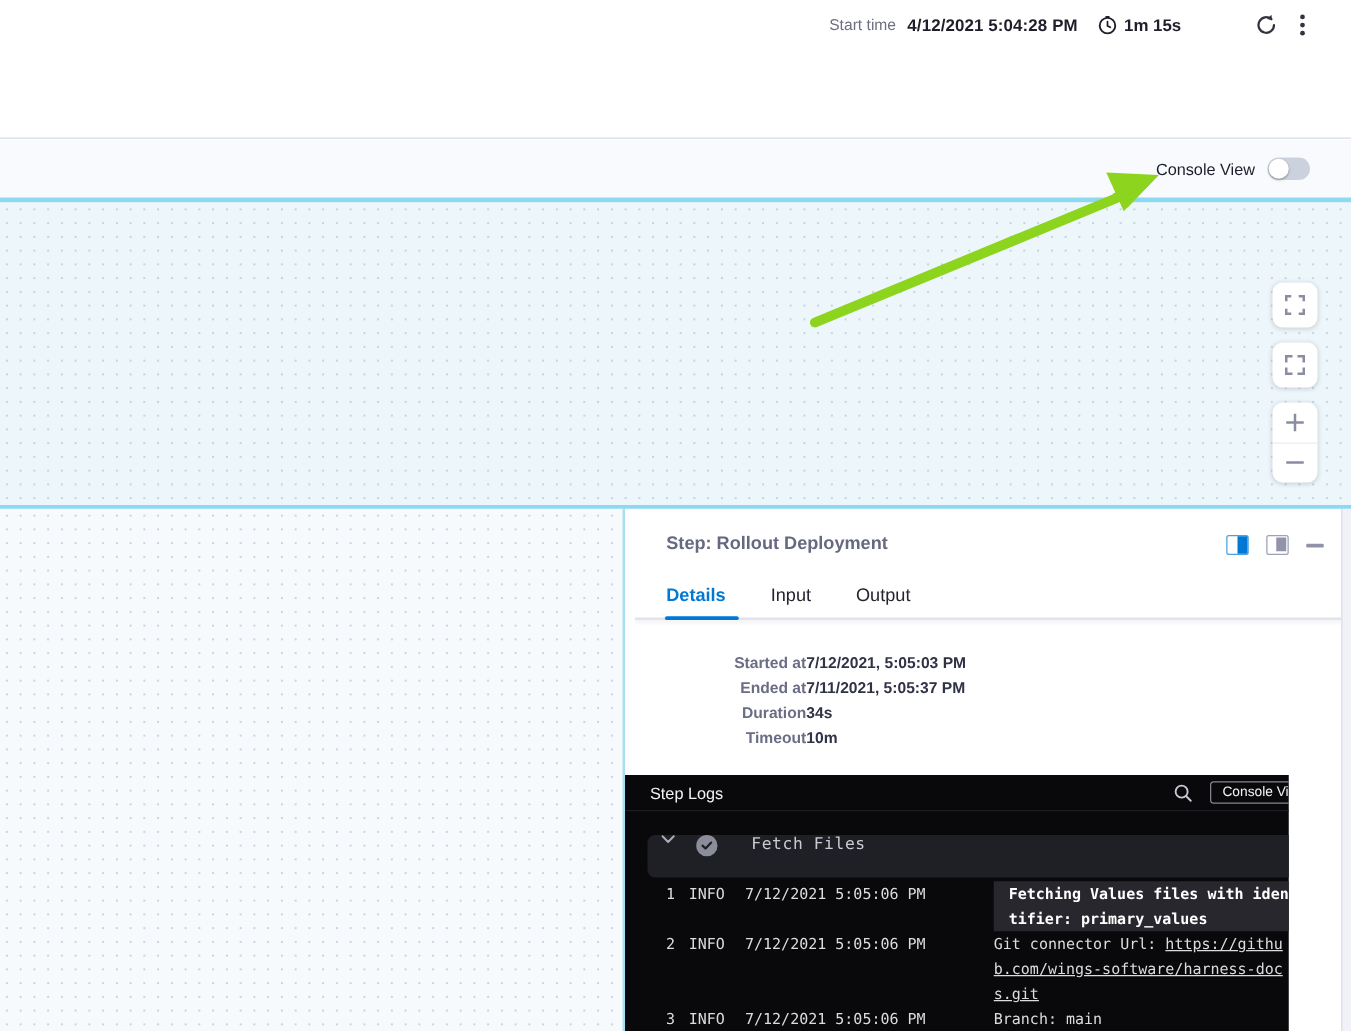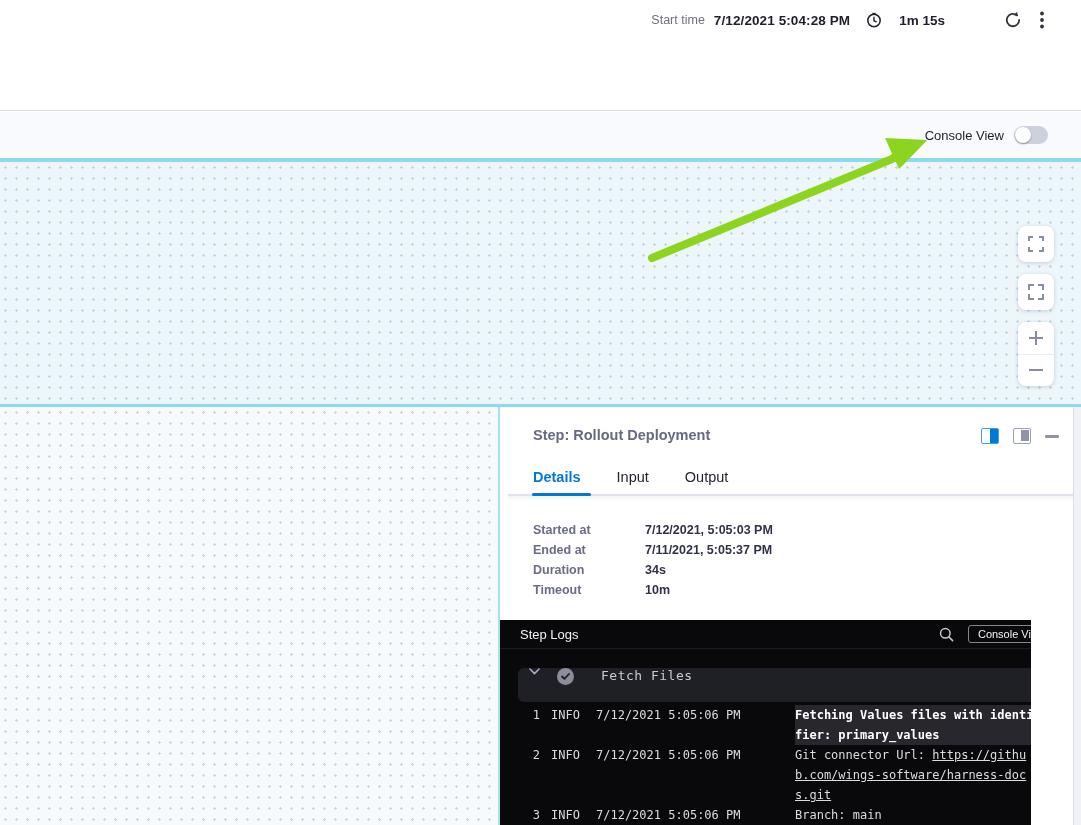--- a/index.html
+++ b/index.html
@@ -5,21 +5,21 @@
   * { margin:0; padding:0; box-sizing:border-box; }
   html,body { width:1081px; height:825px; }
   body { font-family:"Liberation Sans", sans-serif; position:relative; overflow:hidden; background:#fff; }
   .abs { position:absolute; }
 
   
   #topbar { left:0; top:0; width:1081px; height:111px; background:#ffffff; border-bottom:1px solid #d9dbe5; }
   #topbar-right { position:absolute; top:10px; right:36px; display:flex; align-items:center; }
   .start-time-label { font-size:12.5px; color:#6e7081; margin-right:9px; }
   .start-time-value { font-size:13.5px; font-weight:700; color:#1e1f2b; letter-spacing:.1px; }
-  .clock-wrap { display:flex; align-items:flex-end; margin-left:16px;gap:12px; }
+  .clock-wrap { display:flex; align-items:flex-end; margin-left:16px; }
   .duration-value { font-size:13.5px; font-weight:700; color:#1e1f2b; margin-left:5px; }
   .icon-btn { background:none; border:none; cursor:pointer; display:flex; align-items:center; justify-content:center; padding:0; }
   #refresh-btn { margin-left:58px; }
   #kebab-btn { margin-left:16px; }
 
   
   #strip { left:0; top:112px; width:1081px; height:46px; background:#f8fafd; }
   #strip-right { position:absolute; top:14px; right:33px; display:flex; align-items:center; }
   .console-view-label { font-size:13px; color:#1d1e2a; margin-right:10px; }
   .toggle { width:34px; height:18px; border-radius:9px; background:#ccd2dd; position:relative; cursor:pointer; }
@@ -53,21 +53,21 @@
   .layout-icon-1 { width:18px; height:16px; border:1.5px solid #47a2e3; border-radius:2px; background:#fff; position:relative; cursor:pointer; }
   .layout-icon-1 i { position:absolute; right:0; top:0; width:8px; height:100%; background:#0278d5; display:block; }
   .layout-icon-2 { width:18px; height:16px; border:1.5px solid #9ea0b4; border-radius:2px; background:#fff; position:relative; cursor:pointer; }
   .layout-icon-2 i { position:absolute; right:1px; top:1px; width:8px; height:11px; background:#9193a8; display:block; }
   .minimize-dash { width:14px; height:3px; background:#9093a8; border-radius:1px; cursor:pointer; }
   #tabs { position:absolute; left:25px; top:62px; display:flex; gap:36px; }
   .tab { font-size:14.5px; color:#23242e; cursor:pointer; padding-bottom:12px; }
   .tab.active { color:#0278d5; font-weight:600; }
   #tab-underline { position:absolute; left:24px; top:86px; width:59px; height:3px; background:#0278d5; border-radius:2px; z-index:2; }
   #tabs-divider { position:absolute; left:0; top:87px; width:573px; height:2px; background:#e0e3ed; box-shadow:0 2px 3px rgba(96,97,112,.12); }
-  #details-rows { position:absolute; left:25px; top:113px; }
+  #details-rows { position:absolute; left:25px; top:113px;text-align:right; }
   .detail-row { display:flex; height:20px; align-items:center; }
   .detail-label { width:112px; font-size:12.5px; font-weight:700; color:#6b6d85; }
   .detail-value { font-size:12.5px; font-weight:700; color:#303246; }
 
   
   #logs { left:500px; top:620px; width:531px; height:205px; background:#09090c; overflow:hidden; }
   #logs-header { position:absolute; left:0; top:0; width:573px; height:29px; display:flex; align-items:center; border-bottom:1px solid #1c1c22; }
   #logs-title { font-size:13px; color:#f2f2f4; margin-left:20px; }
   #logs-header-right { position:absolute; right:18px; display:flex; align-items:center; gap:14px; }
   #console-view-btn { background:transparent; border:1px solid #84858f; border-radius:3px; color:#f4f4f6; font-size:11px;
@@ -77,34 +77,34 @@
   #group-chevron { margin-left:11px; }
   #group-check { width:17px; height:17px; border-radius:50%; background:#8b8d9b; margin-left:17px; display:flex; align-items:center; justify-content:center; }
   #group-name { font-family:"DejaVu Sans Mono", monospace; font-size:13px; color:#c9cbd4; margin-left:27px; letter-spacing:.5px; }
   #group-duration { position:absolute; right:4px; font-family:"DejaVu Sans Mono", monospace; font-size:12px; color:#8b8d99; }
   #log-lines { position:absolute; left:18px; top:85px; width:536px; }
   .log-row { display:flex; font-family:"DejaVu Sans Mono", monospace; font-size:12px; line-height:20px; color:#dcdcdf; }
   .log-num { width:22px; text-align:right; flex:none; }
   .log-level { width:34px; flex:none; margin-left:11px; }
   .log-time { width:152px; flex:none; margin-left:11px; }
   .log-msg { width:240px; flex:none; margin-left:47px; word-break:break-all; }
-  .log-msg.hl { font-weight:700; color:#ffffff; background:#27272d; }
+  .log-msg.hl { font-weight:700; color:#ffffff; background:#27272d;padding-left:12px; }
   .log-link { text-decoration:underline; cursor:pointer; }
   #log-scroll-thumb { position:absolute; left:556px; top:35px; width:7px; height:170px; background:#ffffff; border-radius:4px; cursor:grab; }
 
   
   #panel-scroll-track { left:1073px; top:405px; width:8px; height:420px; background:#f1f2f8; border-left:1px solid #dbdde8; }
 </style>
 </head>
 <body>
 
 <div id="topbar" class="abs">
   <div id="topbar-right">
     <span class="start-time-label">Start time</span>
-    <span class="start-time-value">7/12/2021 5:04:28 PM</span>
+    <span class="start-time-value">4/12/2021 5:04:28 PM</span>
     <span class="clock-wrap">
       <span style="display:flex">
         <svg width="16" height="16" viewBox="0 0 16 16">
             <circle cx="8" cy="8.5" r="6.2" fill="none" stroke="#1e1f2b" stroke-width="1.5"></circle>
             <path d="M8 5.3 V8.7 L10.2 9.8" fill="none" stroke="#1e1f2b" stroke-width="1.4" stroke-linecap="round"></path>
             <path d="M6.4 1.6 h3.2" stroke="#1e1f2b" stroke-width="1.5"></path>
           </svg>
       </span>
       <span class="duration-value">1m 15s</span>
     </span>

